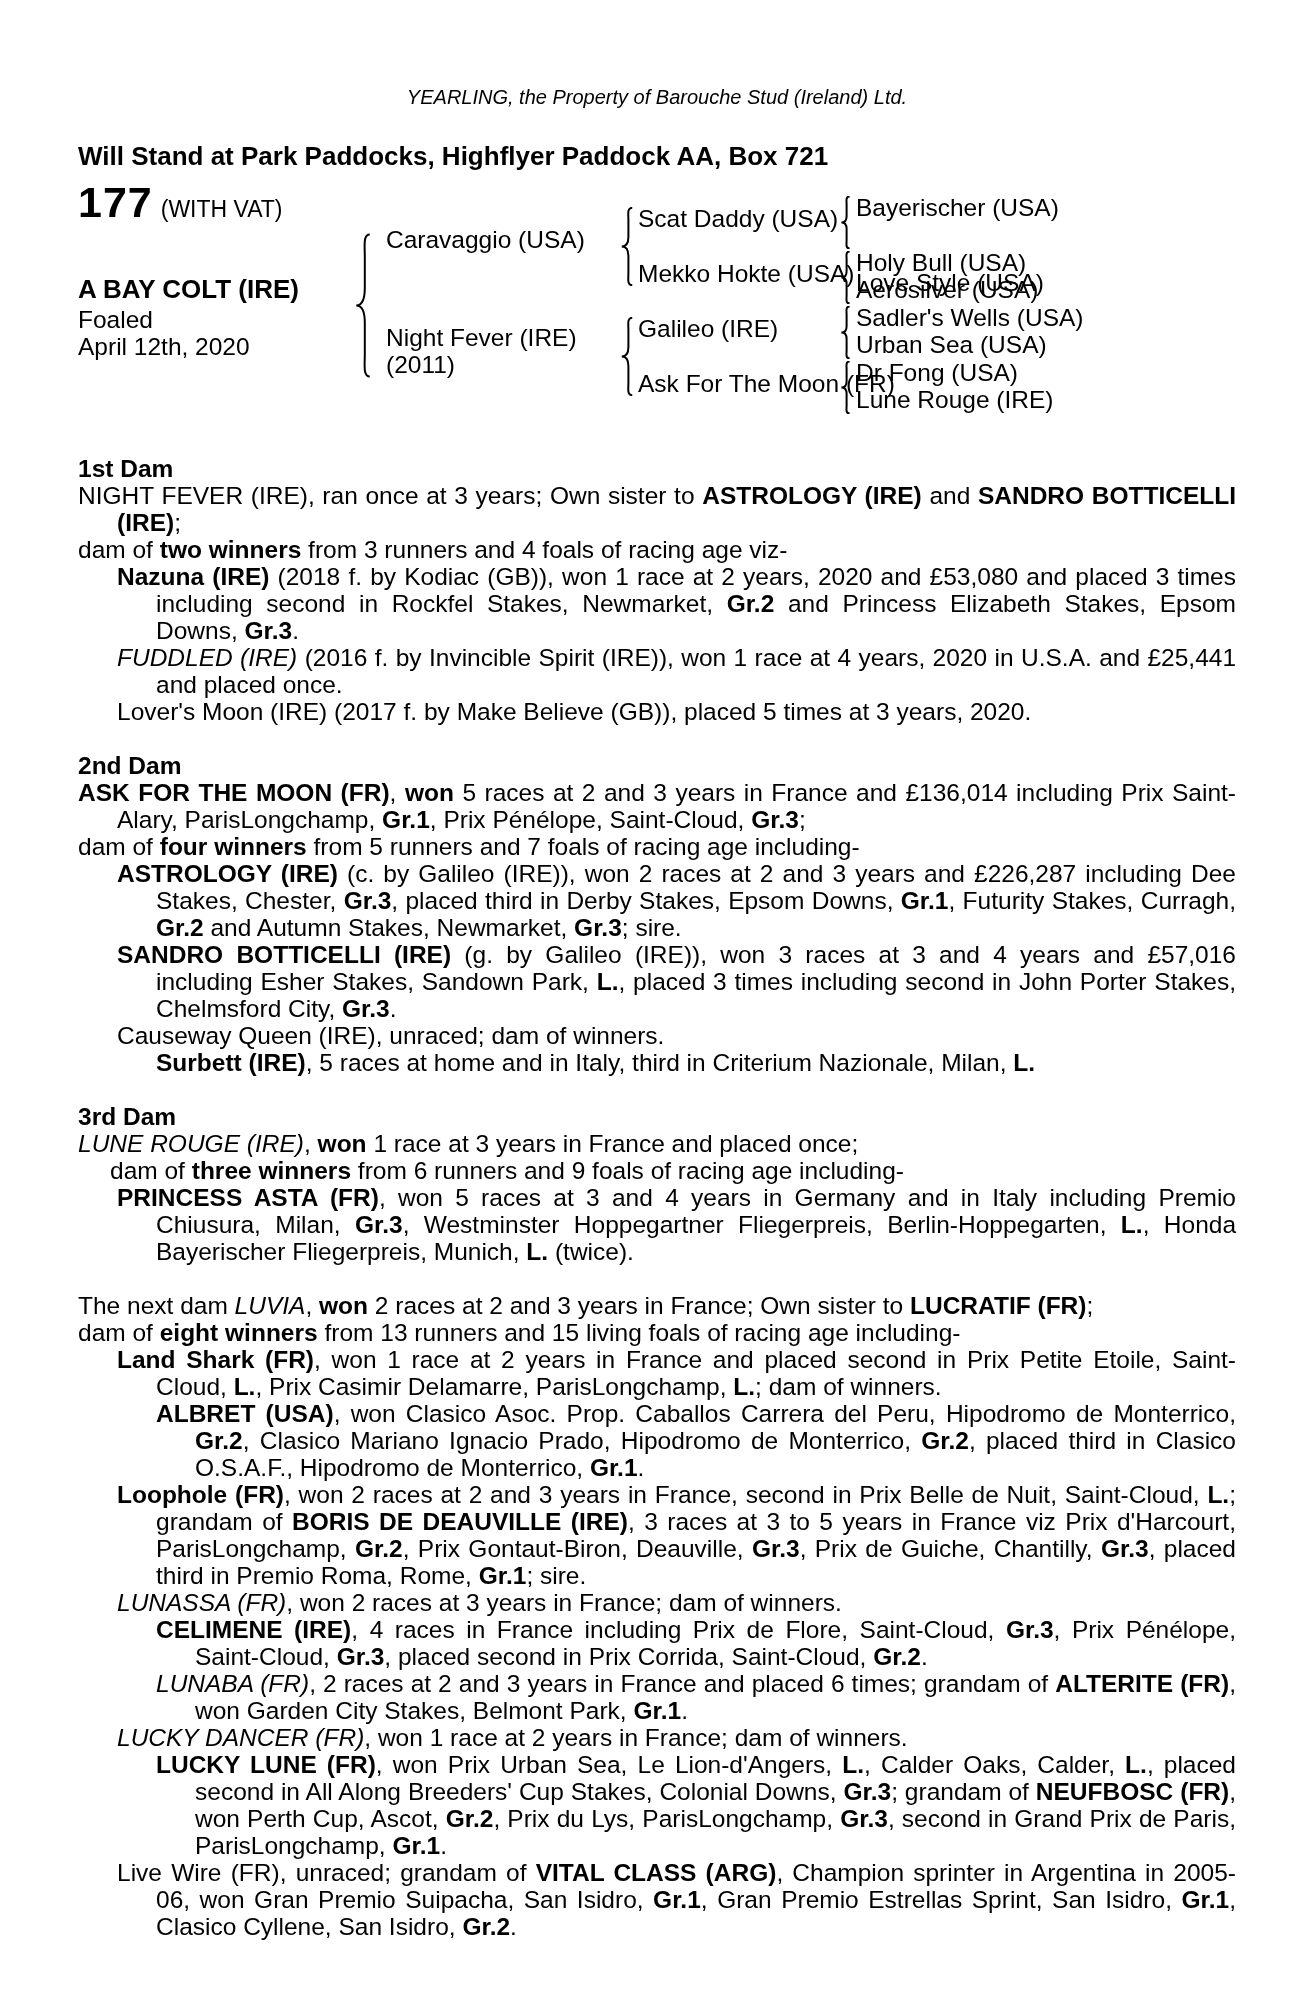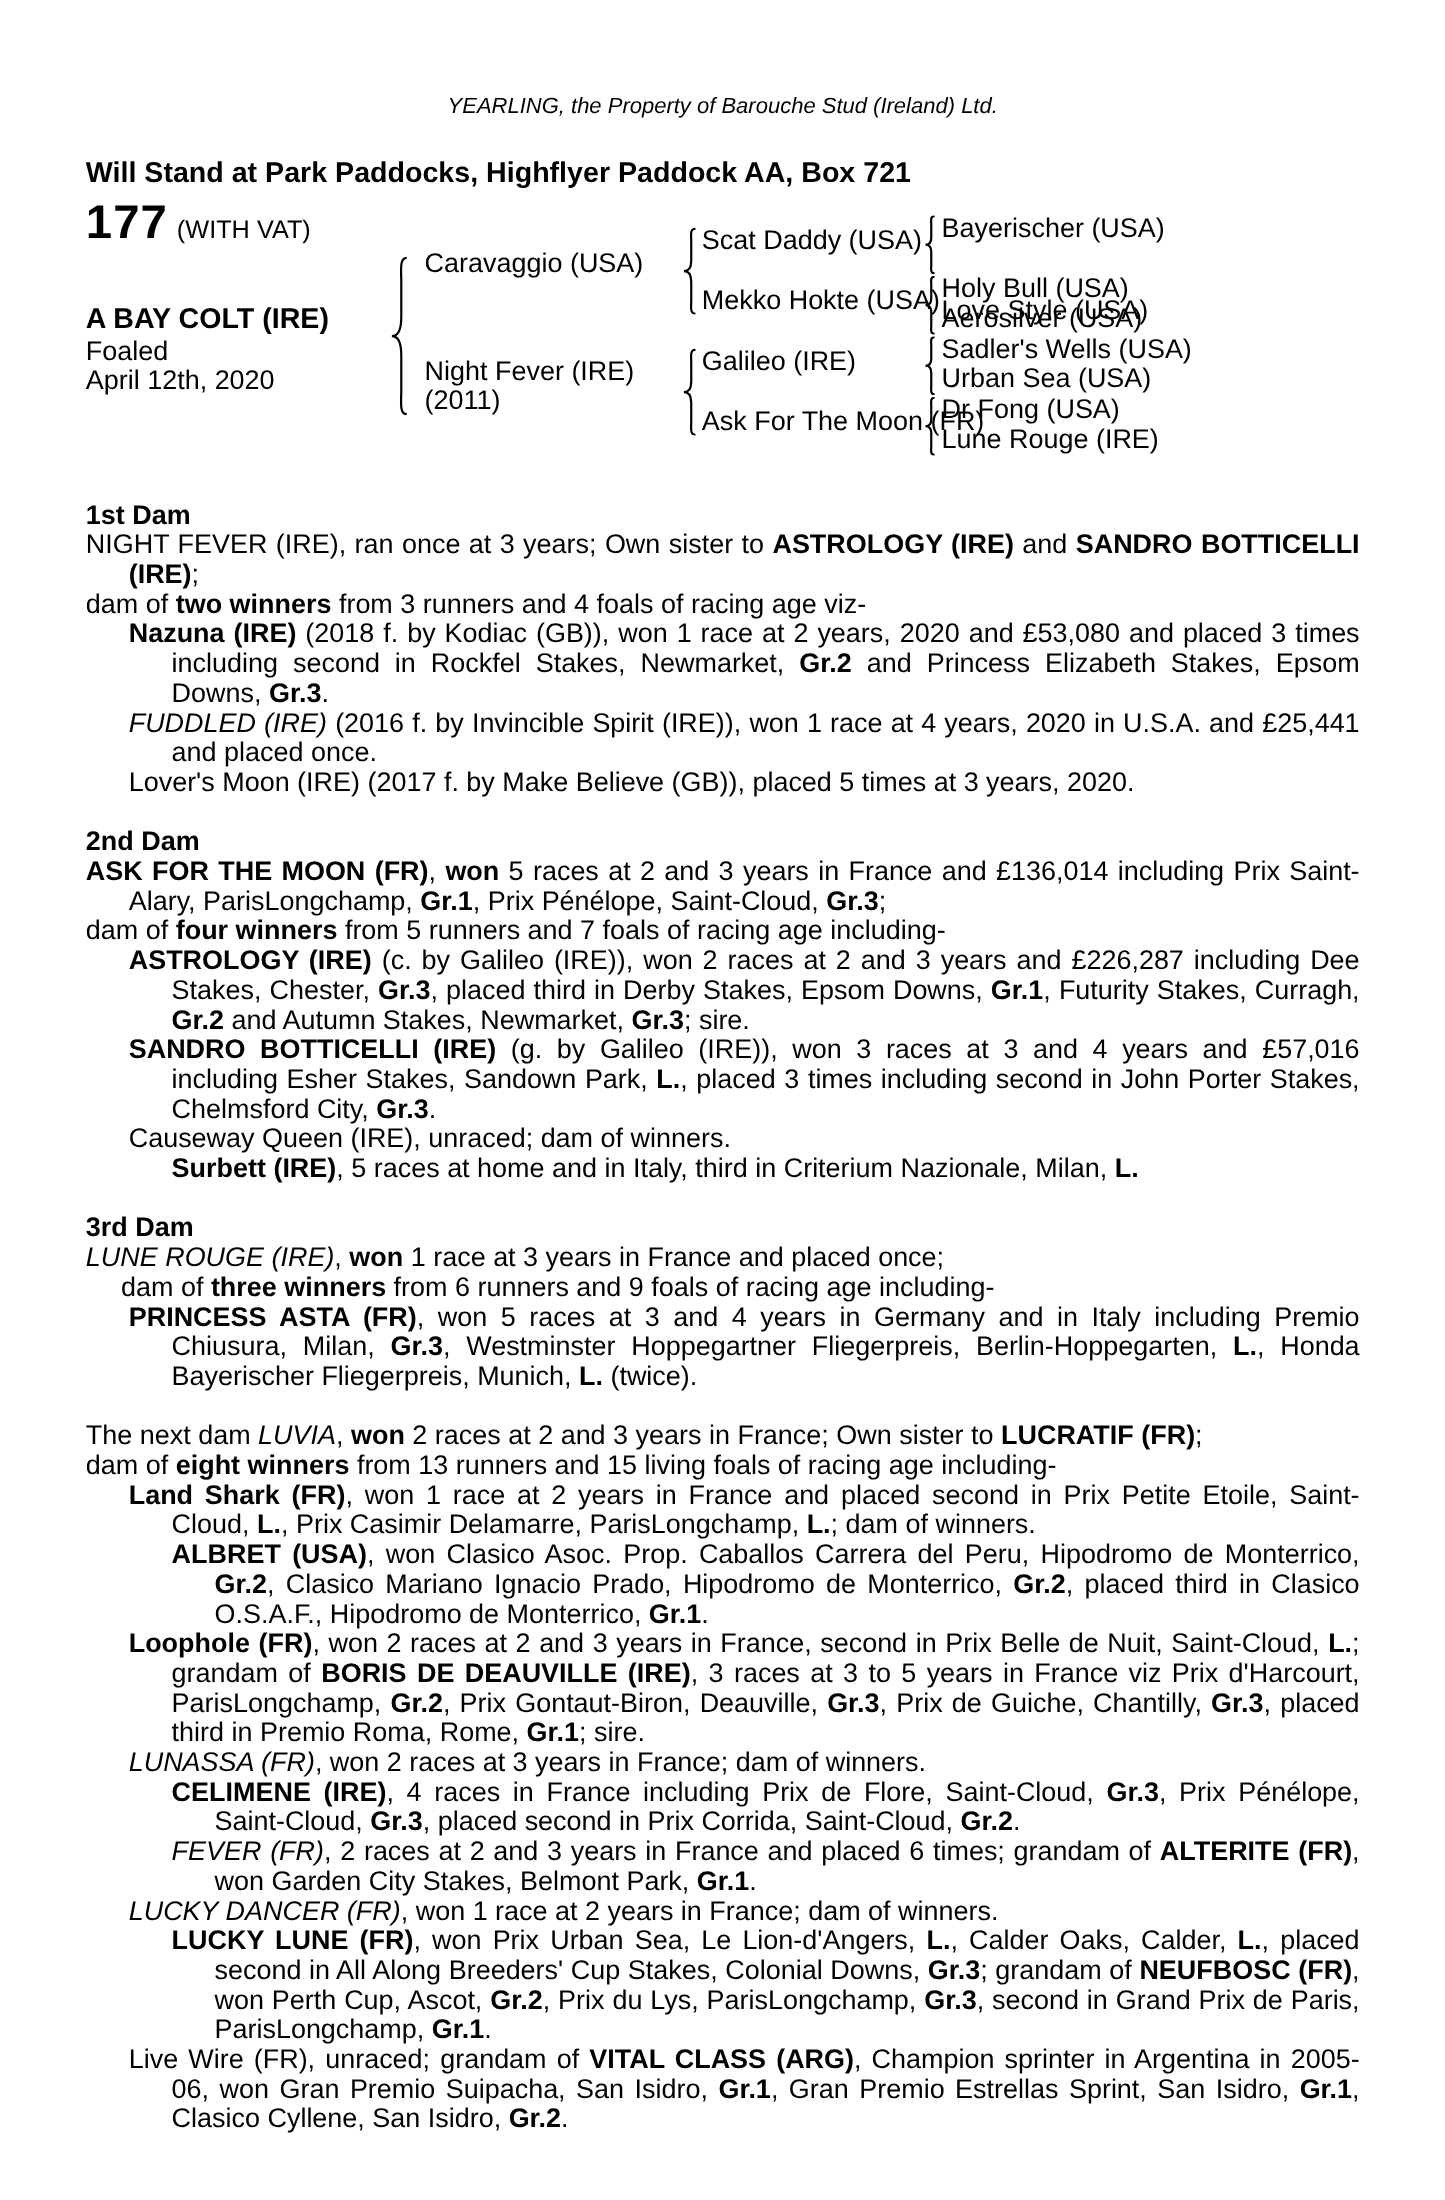--- a/index.html
+++ b/index.html
@@ -142,20 +142,20 @@
         <p class="para" style="padding-left: 78px;"><span class="b">PRINCESS ASTA (FR)</span><span>, won 5 races at 3 and 4 years in Germany and in Italy including Premio Chiusura, Milan, </span><span class="b">Gr.3</span><span>, Westminster Hoppegartner Fliegerpreis, Berlin-Hoppegarten, </span><span class="b">L.</span><span>, Honda Bayerischer Fliegerpreis, Munich, </span><span class="b">L.</span><span> (twice).</span></p>
       </div>
       <div class="section">
         <p class="para" style="padding-left: 39px;"><span>The next dam </span><span class="i">LUVIA</span><span>, </span><span class="b">won</span><span> 2 races at 2 and 3 years in France; Own sister to </span><span class="b">LUCRATIF (FR)</span><span>;</span></p>
         <p class="para" style="padding-left: 39px;"><span>dam of </span><span class="b">eight winners</span><span> from 13 runners and 15 living foals of racing age including-</span></p>
         <p class="para" style="padding-left: 78px;"><span class="b">Land Shark (FR)</span><span>, won 1 race at 2 years in France and placed second in Prix Petite Etoile, Saint-Cloud, </span><span class="b">L.</span><span>, Prix Casimir Delamarre, ParisLongchamp, </span><span class="b">L.</span><span>; dam of winners.</span></p>
         <p class="para" style="padding-left: 117px;"><span class="b">ALBRET (USA)</span><span>, won Clasico Asoc. Prop. Caballos Carrera del Peru, Hipodromo de Monterrico, </span><span class="b">Gr.2</span><span>, Clasico Mariano Ignacio Prado, Hipodromo de Monterrico, </span><span class="b">Gr.2</span><span>, placed third in Clasico O.S.A.F., Hipodromo de Monterrico, </span><span class="b">Gr.1</span><span>.</span></p>
         <p class="para" style="padding-left: 78px;"><span class="b">Loophole (FR)</span><span>, won 2 races at 2 and 3 years in France, second in Prix Belle de Nuit, Saint-Cloud, </span><span class="b">L.</span><span>; grandam of </span><span class="b">BORIS DE DEAUVILLE (IRE)</span><span>, 3 races at 3 to 5 years in France viz Prix d'Harcourt, ParisLongchamp, </span><span class="b">Gr.2</span><span>, Prix Gontaut-Biron, Deauville, </span><span class="b">Gr.3</span><span>, Prix de Guiche, Chantilly, </span><span class="b">Gr.3</span><span>, placed third in Premio Roma, Rome, </span><span class="b">Gr.1</span><span>; sire.</span></p>
         <p class="para" style="padding-left: 78px;"><span class="i">LUNASSA (FR)</span><span>, won 2 races at 3 years in France; dam of winners.</span></p>
         <p class="para" style="padding-left: 117px;"><span class="b">CELIMENE (IRE)</span><span>, 4 races in France including Prix de Flore, Saint-Cloud, </span><span class="b">Gr.3</span><span>, Prix Pénélope, Saint-Cloud, </span><span class="b">Gr.3</span><span>, placed second in Prix Corrida, Saint-Cloud, </span><span class="b">Gr.2</span><span>.</span></p>
-        <p class="para" style="padding-left: 117px;"><span class="i">FEVER (FR)</span><span>, 2 races at 2 and 3 years in France and placed 6 times; grandam of </span><span class="b">ALTERITE (FR)</span><span>, won Garden City Stakes, Belmont Park, </span><span class="b">Gr.1</span><span>.</span></p>
+        <p class="para" style="padding-left: 117px;"><span class="i">LUNABA (FR)</span><span>, 2 races at 2 and 3 years in France and placed 6 times; grandam of </span><span class="b">ALTERITE (FR)</span><span>, won Garden City Stakes, Belmont Park, </span><span class="b">Gr.1</span><span>.</span></p>
         <p class="para" style="padding-left: 78px;"><span class="i">LUCKY DANCER (FR)</span><span>, won 1 race at 2 years in France; dam of winners.</span></p>
         <p class="para" style="padding-left: 117px;"><span class="b">LUCKY LUNE (FR)</span><span>, won Prix Urban Sea, Le Lion-d'Angers, </span><span class="b">L.</span><span>, Calder Oaks, Calder, </span><span class="b">L.</span><span>, placed second in All Along Breeders' Cup Stakes, Colonial Downs, </span><span class="b">Gr.3</span><span>; grandam of </span><span class="b">NEUFBOSC (FR)</span><span>, won Perth Cup, Ascot, </span><span class="b">Gr.2</span><span>, Prix du Lys, ParisLongchamp, </span><span class="b">Gr.3</span><span>, second in Grand Prix de Paris, ParisLongchamp, </span><span class="b">Gr.1</span><span>.</span></p>
         <p class="para" style="padding-left: 78px;"><span>Live Wire (FR), unraced; grandam of </span><span class="b">VITAL CLASS (ARG)</span><span>, Champion sprinter in Argentina in 2005-06, won Gran Premio Suipacha, San Isidro, </span><span class="b">Gr.1</span><span>, Gran Premio Estrellas Sprint, San Isidro, </span><span class="b">Gr.1</span><span>, Clasico Cyllene, San Isidro, </span><span class="b">Gr.2</span><span>.</span></p>
       </div>
     </div>
 
 </div>
 
 </body></html>

